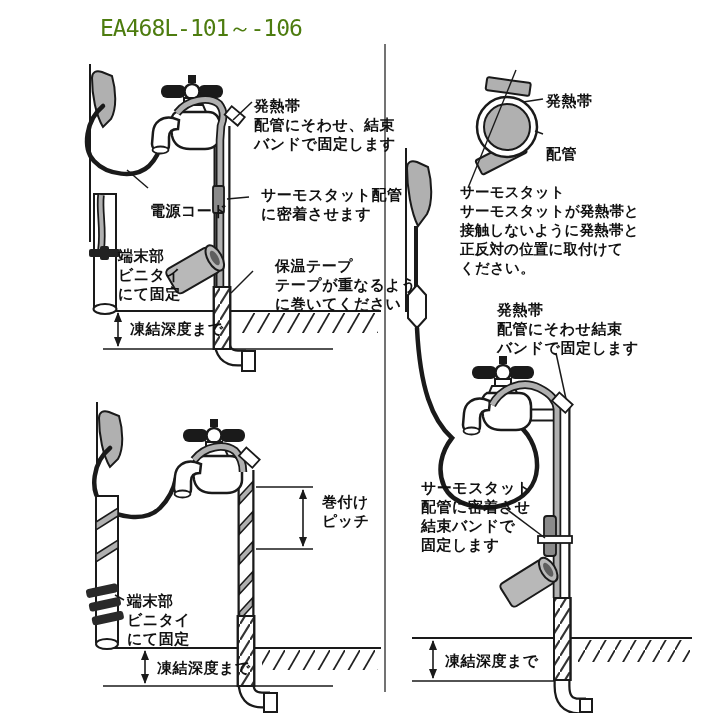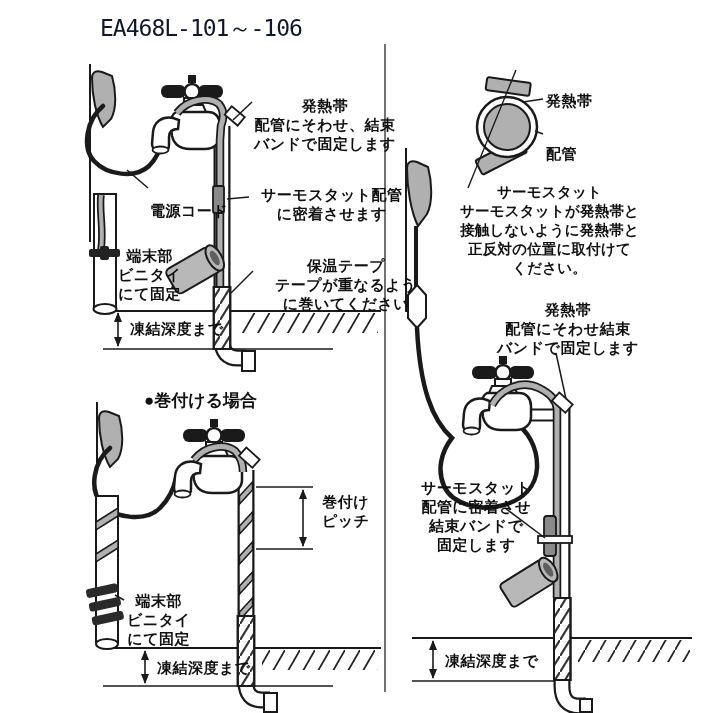--- a/index.html
+++ b/index.html
@@ -3,26 +3,26 @@
 <meta charset="utf-8">
 <style>
   html,body{margin:0;padding:0;background:#fff;}
   .stage{
     position:relative;width:713px;height:713px;background:#ffffff;overflow:hidden;
     font-family:"Liberation Sans","DejaVu Sans",sans-serif;color:#111;
   }
   svg.art{position:absolute;left:0;top:0;}
   .lbl{
     position:absolute;white-space:pre-line;font-size:15px;line-height:19px;
-    font-weight:bold;color:#111;letter-spacing:0.5px;text-align:center;
+    font-weight:bold;color:#111;letter-spacing:0.5px;
   }
   .lbl.small{font-size:14.5px;letter-spacing:0.2px;}
   .title{
     position:absolute;font-family:"DejaVu Sans Mono","Liberation Mono",monospace;
-    font-size:23px;font-weight:normal;color:#0f172a;letter-spacing:-1px;white-space:nowrap;
+    font-size:23px;font-weight:normal;color:#4d7c0f;letter-spacing:-1px;white-space:nowrap;
   }
   .heading{position:absolute;font-size:17px;font-weight:bold;color:#111;white-space:nowrap;}
 </style>
 </head>
 <body>
 
 <div class="stage">
 
   <svg class="art" width="713" height="713" viewBox="0 0 713 713">
     <defs>
@@ -253,21 +253,20 @@
   <div class="lbl" style="left:252px;top:185px;margin-left:9px;">サーモスタット配管
 に密着させます</div>
   <div class="lbl" style="left:118px;top:246px;">端末部
 ビニタイ
 にて固定</div>
   <div class="lbl" style="left:255px;top:256px;margin-left:20px;">保温テープ
 テープが重なるよう
 に巻いてください</div>
   <div class="lbl" style="left:130px;top:319px;">凍結深度まで</div>
 
-  <div class="heading" style="left:144px;top:389px;">●巻付ける場合</div>
   <div class="lbl" style="left:322px;top:492px;">巻付け
 ピッチ</div>
   <div class="lbl" style="left:127px;top:591px;">端末部
 ビニタイ
 にて固定</div>
   <div class="lbl" style="left:157px;top:658px;">凍結深度まで</div>
 
   <div class="lbl" style="left:546px;top:91px;">発熱帯</div>
   <div class="lbl" style="left:546px;top:144px;">配管</div>
   <div class="lbl small" style="left:460px;top:183px;">サーモスタット

